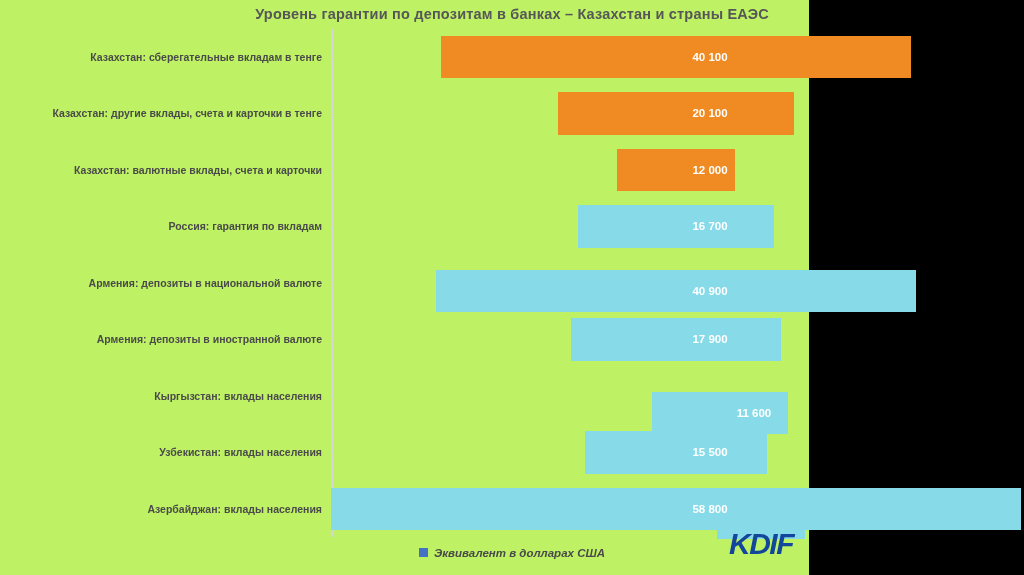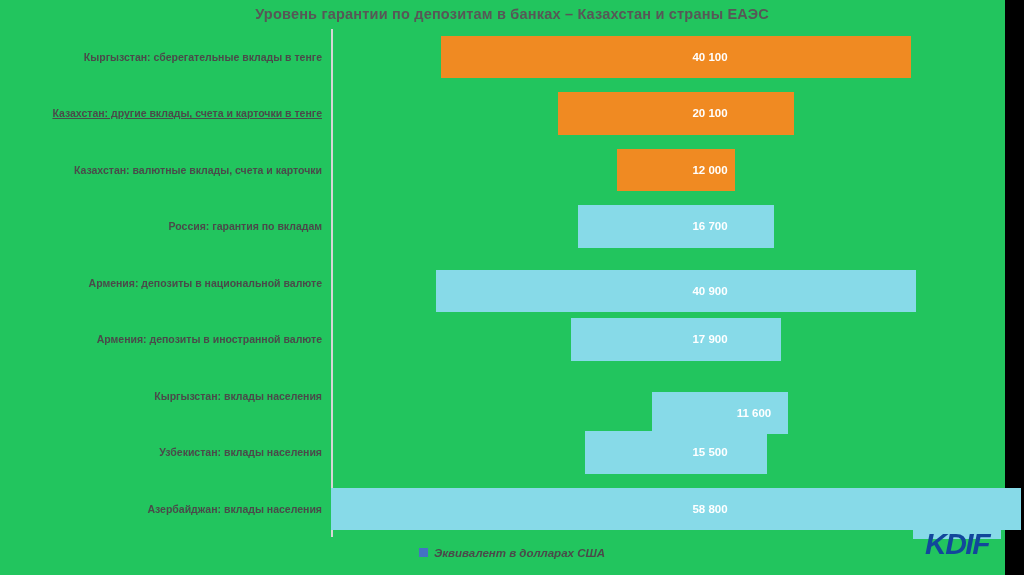--- a/index.html
+++ b/index.html
@@ -8,23 +8,23 @@
     background: #000;
   }
   body {
     width: 1024px;
     height: 575px;
     overflow: hidden;
     font-family: "Liberation Sans", sans-serif;
   }
   #chart-root {
     position: relative;
-    width: 1005px;
+    width: 809px;
     height: 575px;
-    background: #22c55e;
+    background: #bef264;
   }
   #chart-title {
     position: absolute;
     left: 0;
     top: 6px;
     width: 1024px;
     text-align: center;
     font-size: 14.5px;
     font-weight: bold;
     color: #575757;
@@ -140,27 +140,27 @@
 <body>
 
 <div id="chart-root">
 
   <div id="chart-title">Уровень гарантии по депозитам в банках – Казахстан и страны ЕАЭС</div>
 
   <div id="plot-area">
     <div id="axis-line"></div>
 
   <div class="bar-row" style="top: 0px; height: 56.4444px;">
-        <div class="cat-label" style="height: 56.4444px; line-height: 56.4444px;">Кыргызстан: сберегательные вклады в тенге</div>
+        <div class="cat-label" style="height: 56.4444px; line-height: 56.4444px;">Казахстан: сберегательные вкладам в тенге</div>
         <div class="bar" style="left: 440.719px; width: 470.561px; top: 6.97222px; background: rgb(240, 138, 34);">
           <div class="bar-value">40 100</div>
         </div>
       </div>
       <div class="bar-row" style="top: 56.4444px; height: 56.4444px;">
-        <div class="cat-label" style="height: 56.4444px; line-height: 56.4444px; text-decoration: underline;">Казахстан: другие вклады, счета и карточки в тенге</div>
+        <div class="cat-label" style="height: 56.4444px; line-height: 56.4444px;">Казахстан: другие вклады, счета и карточки в тенге</div>
         <div class="bar" style="left: 558.066px; width: 235.867px; top: 6.97222px; background: rgb(240, 138, 34);">
           <div class="bar-value">20 100</div>
         </div>
       </div>
       <div class="bar-row" style="top: 112.889px; height: 56.4444px;">
         <div class="cat-label" style="height: 56.4444px; line-height: 56.4444px;">Казахстан: валютные вклады, счета и карточки</div>
         <div class="bar" style="left: 617.327px; width: 117.347px; top: 6.97222px; background: rgb(240, 138, 34);">
           <div class="bar-value">12 000</div>
         </div>
       </div>

